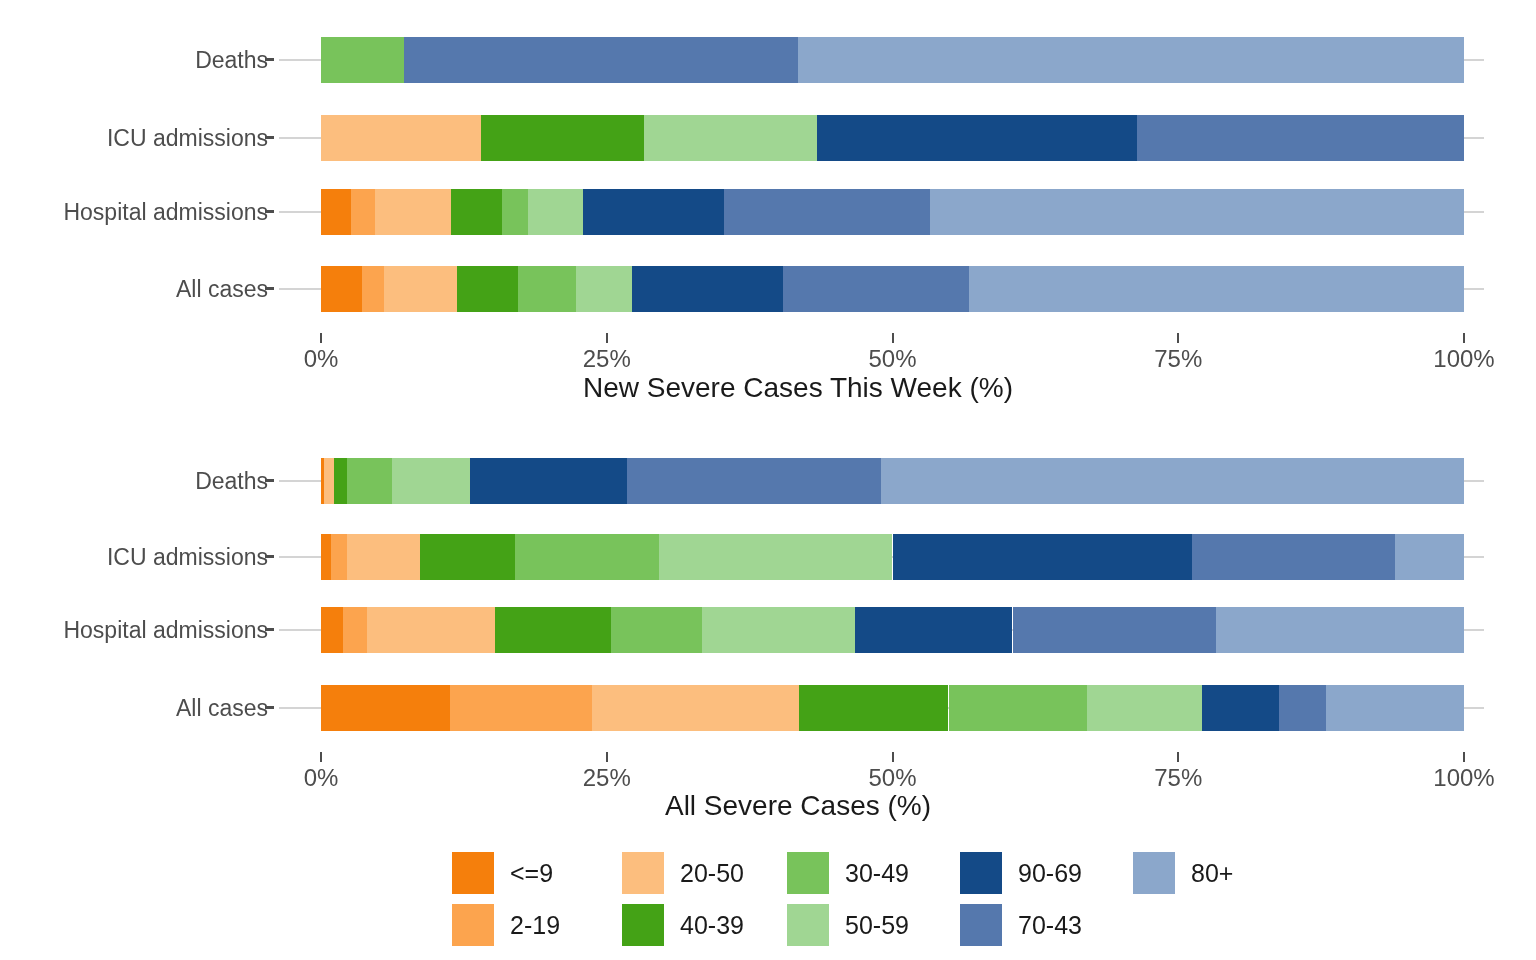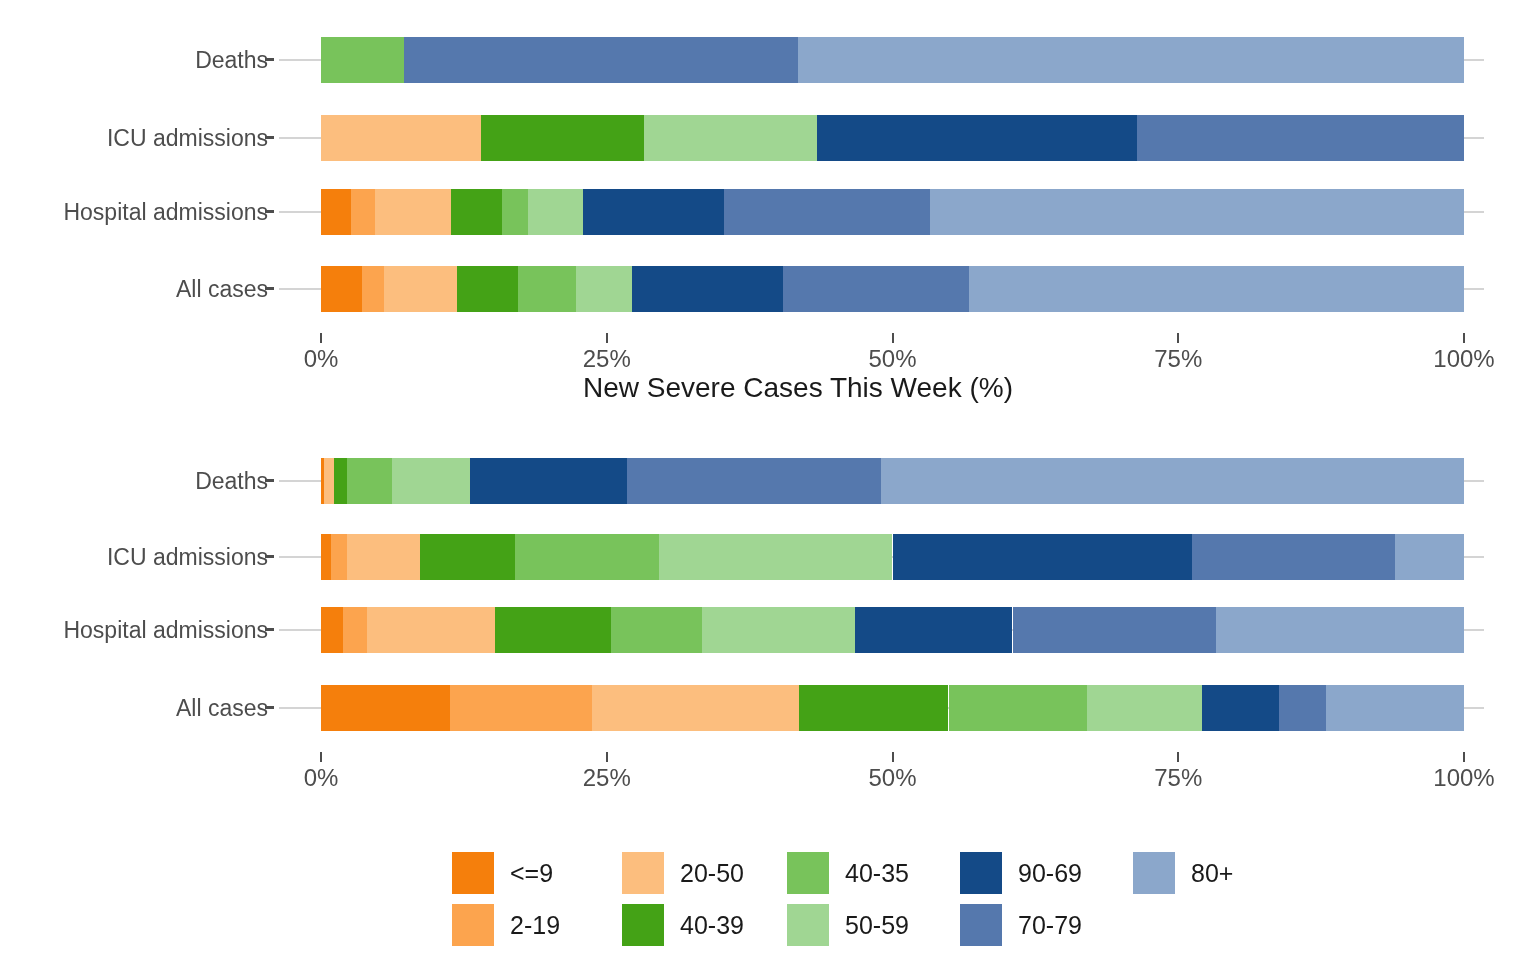--- a/index.html
+++ b/index.html
@@ -296,20 +296,21 @@
         <div class="axis-tick-label" style="left: 321px;">0%</div>
         <div class="axis-tick" style="left: 605.75px;"></div>
         <div class="axis-tick-label" style="left: 606.75px;">25%</div>
         <div class="axis-tick" style="left: 891.5px;"></div>
         <div class="axis-tick-label" style="left: 892.5px;">50%</div>
         <div class="axis-tick" style="left: 1177.25px;"></div>
         <div class="axis-tick-label" style="left: 1178.25px;">75%</div>
         <div class="axis-tick" style="left: 1463px;"></div>
         <div class="axis-tick-label" style="left: 1464px;">100%</div>
       </div>
+    <div class="axis-title" id="axis-title-bottom" style="top: 360px;">All Severe Cases (%)</div>
   </div>
 
   <div class="legend" id="legend">
       <div class="legend-item" style="left: 452px; top: 5px;">
         <div class="legend-swatch" style="background: rgb(245, 127, 12);"></div>
         <div class="legend-text">&lt;=9</div>
       </div>
       <div class="legend-item" style="left: 452px; top: 57px;">
         <div class="legend-swatch" style="background: rgb(252, 164, 78);"></div>
         <div class="legend-text">2-19</div>
@@ -317,33 +318,33 @@
       <div class="legend-item" style="left: 622px; top: 5px;">
         <div class="legend-swatch" style="background: rgb(252, 190, 126);"></div>
         <div class="legend-text">20-50</div>
       </div>
       <div class="legend-item" style="left: 622px; top: 57px;">
         <div class="legend-swatch" style="background: rgb(68, 162, 22);"></div>
         <div class="legend-text">40-39</div>
       </div>
       <div class="legend-item" style="left: 787px; top: 5px;">
         <div class="legend-swatch" style="background: rgb(120, 195, 91);"></div>
-        <div class="legend-text">40-35</div>
+        <div class="legend-text">30-49</div>
       </div>
       <div class="legend-item" style="left: 787px; top: 57px;">
         <div class="legend-swatch" style="background: rgb(160, 214, 147);"></div>
         <div class="legend-text">50-59</div>
       </div>
       <div class="legend-item" style="left: 960px; top: 5px;">
         <div class="legend-swatch" style="background: rgb(20, 74, 135);"></div>
         <div class="legend-text">90-69</div>
       </div>
       <div class="legend-item" style="left: 960px; top: 57px;">
         <div class="legend-swatch" style="background: rgb(85, 120, 173);"></div>
-        <div class="legend-text">70-79</div>
+        <div class="legend-text">70-43</div>
       </div>
       <div class="legend-item" style="left: 1133px; top: 5px;">
         <div class="legend-swatch" style="background: rgb(139, 167, 203);"></div>
         <div class="legend-text">80+</div>
       </div>
     </div>
 
 </div>
 
 </body></html>

